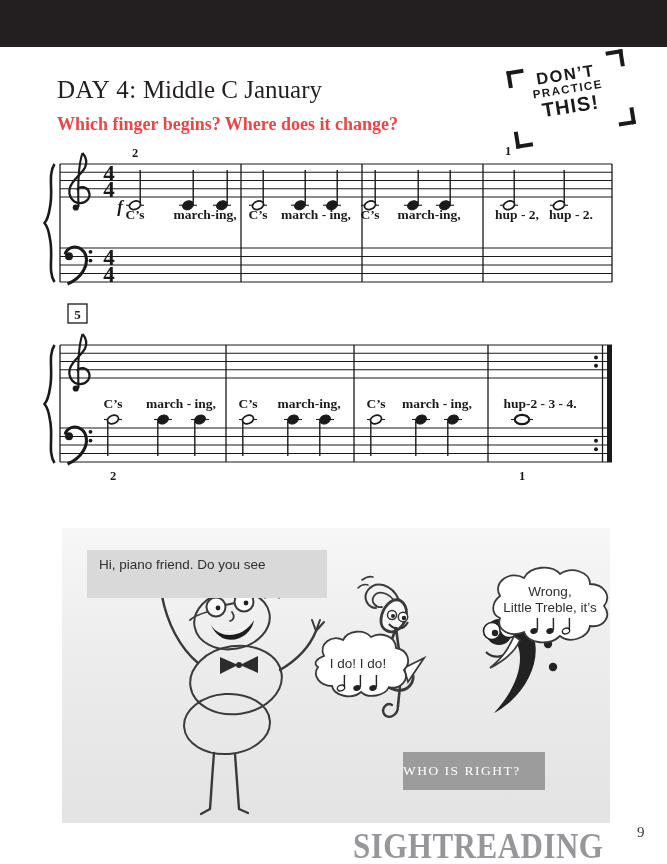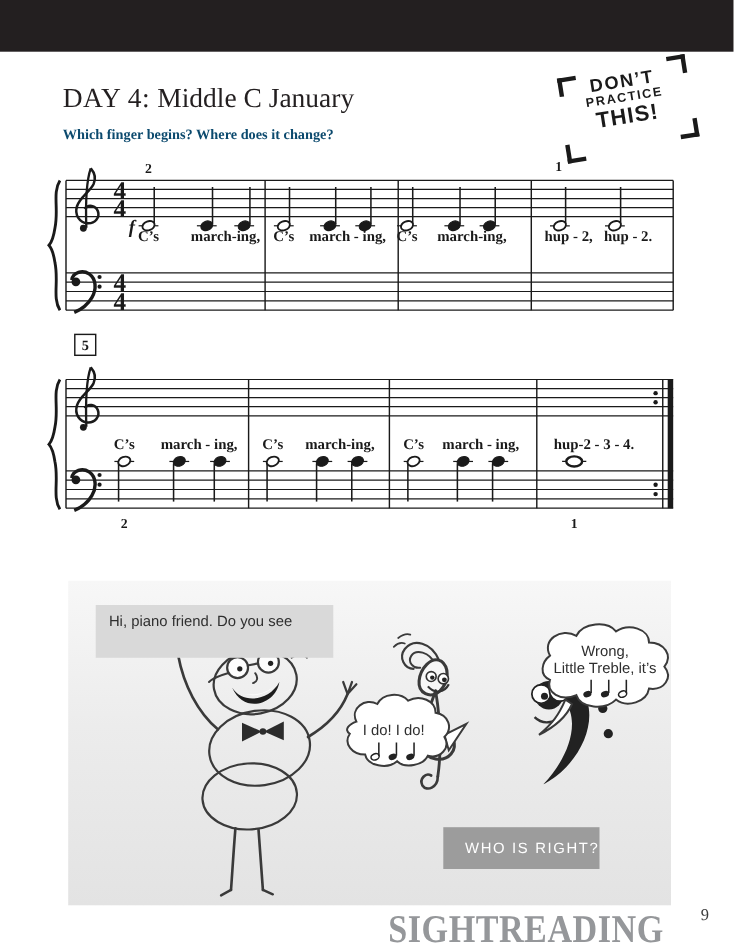--- a/index.html
+++ b/index.html
@@ -9,21 +9,21 @@
 
   
   .topbar{left:0;top:0;width:667px;height:47px;background:#231f20;}
   .basedon{left:57px;bottom:7px;color:#fff;font-weight:bold;font-size:19px;letter-spacing:.2px;}
   .series{right:64px;bottom:0px;color:#95979a;font-weight:bold;font-size:33px;line-height:1;
           transform:scale(.94,1.08);transform-origin:right bottom;letter-spacing:.5px;}
 
   
   .daytitle{left:57px;top:76px;font-size:25px;color:#231f20;white-space:nowrap;}
   .daytitle b{font-weight:normal;letter-spacing:.5px;}
-  .prompt{left:57px;top:114px;font-size:13px;font-weight:bold;color:#0c4a6e;}
+  .prompt{left:57px;top:114px;font-size:18px;font-weight:bold;color:#ef4444;}
 
   
   .stamp{left:519px;top:66px;width:100px;height:62px;transform:rotate(-9deg);
          text-align:center;color:#1a1a1a;font-family:"Liberation Sans","DejaVu Sans",sans-serif;}
   .stamp .l1{font-size:16.5px;font-weight:bold;letter-spacing:1.5px;line-height:17px;}
   .stamp .l2{font-size:11.5px;font-weight:bold;letter-spacing:1.5px;line-height:13px;}
   .stamp .l3{font-size:20px;font-weight:bold;letter-spacing:1px;line-height:21px;}
   .corner{position:absolute;width:13px;height:13px;}
   .c-tl{left:-8px;top:-4px;border-left:4px solid #1a1a1a;border-top:4px solid #1a1a1a;}
   .c-tr{right:-10px;top:-8px;border-right:4px solid #1a1a1a;border-top:4px solid #1a1a1a;}
@@ -34,27 +34,27 @@
   .lyr{font:bold 13.5px "Liberation Serif",serif;fill:#1a1a1a;}
   .fing{font:bold 12.5px "Liberation Serif",serif;fill:#1a1a1a;}
   .ts{font:bold 23px "Liberation Serif",serif;fill:#1a1a1a;}
   .dyn{font:italic bold 17px "Liberation Serif",serif;fill:#1a1a1a;}
   .mnum{font:bold 13px "Liberation Serif",serif;fill:#1a1a1a;}
   .btxt{font:13.5px "Liberation Sans","DejaVu Sans",sans-serif;fill:#2e2e2e;}
 
   
   .panel{left:62px;top:528px;width:548px;height:295px;
          background:linear-gradient(180deg,#f7f7f7 0%,#ececec 45%,#e3e3e3 100%);}
-  .speechbox{position:absolute;left:25px;top:22px;width:216px;height:48px;background:#d9d9d9;
+  .speechbox{position:absolute;left:25px;top:22px;width:240px;height:48px;background:#d9d9d9;
              font-family:"Liberation Sans","DejaVu Sans",sans-serif;font-size:13.5px;color:#2f2f2f;
              padding:6px 0 0 12px;box-sizing:border-box;line-height:1.35;}
   .speechbox .bold{font-weight:bold;}
   .whobox{position:absolute;left:341px;top:224px;width:142px;height:38px;background:#9c9c9c;
-          color:#fff;font-family:Liberation Sans, sans-serif;font-size:13.5px;
-          letter-spacing:1.5px;text-align:right;line-height:38px;}
+          color:#fff;font-family:Liberation Serif, serif;font-size:13.5px;
+          letter-spacing:1.5px;text-align:left;line-height:38px;}
   .pagenum{left:637px;top:824px;font-size:15px;color:#3a3a3a;}
 </style>
 </head>
 <body>
 
 <div class="abs topbar"></div>
 <div class="abs basedon">based on Lesson Book p. 36</div>
 <div class="abs series">SIGHTREADING</div>
 
 <div class="abs daytitle">

